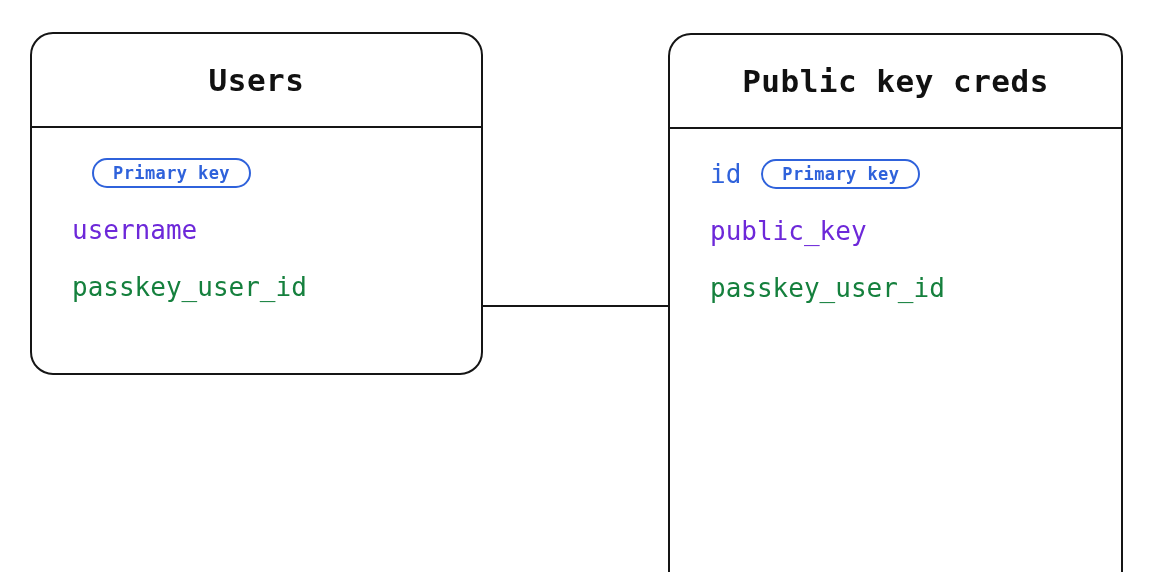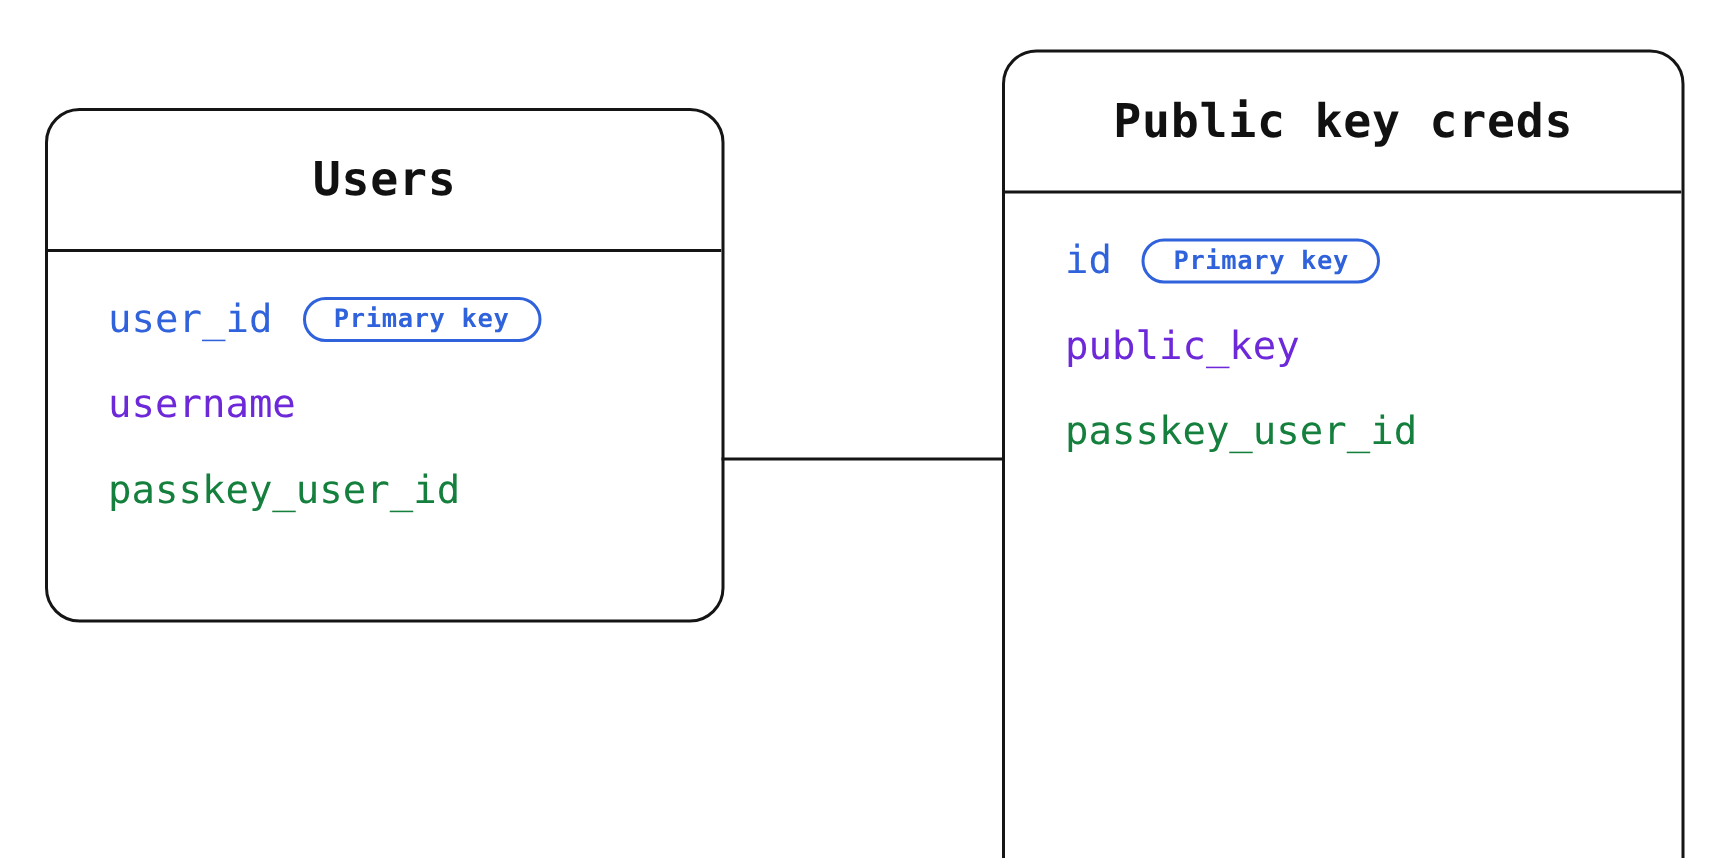--- a/index.html
+++ b/index.html
@@ -94,30 +94,29 @@
     position: absolute;
     background: #151515;
     height: 2px;
   }
 </style>
 </head>
 <body>
 
 <div id="canvas">
 
-  <div class="entity" id="entity-users" style="left:30px; top:32px; width:453px; height:343px;margin-top:40px;">
+  <div class="entity" id="entity-users" style="left:30px; top:32px; width:453px; height:343px;">
 
     <div class="entity-header">
       <span class="entity-title">Users</span>
     </div>
 
     <div class="entity-body">
 
       <div class="field-row">
-        <span class="field-name key">user_id</span>
         <span class="badge">Primary key</span>
       </div>
 
       <div class="field-row">
         <span class="field-name plain">username</span>
       </div>
 
       <div class="field-row">
         <span class="field-name fk">passkey_user_id</span>
       </div>

